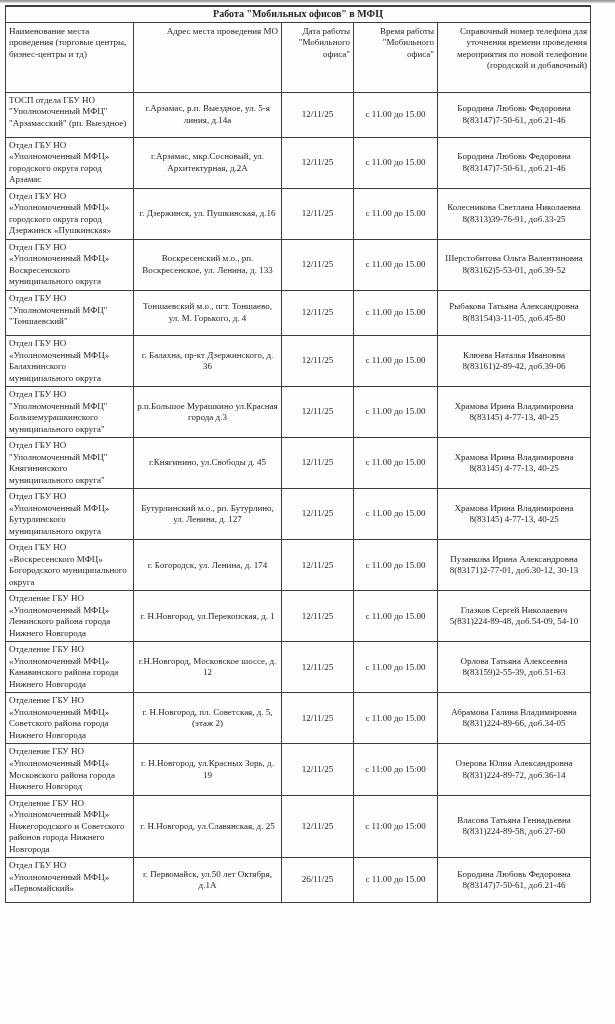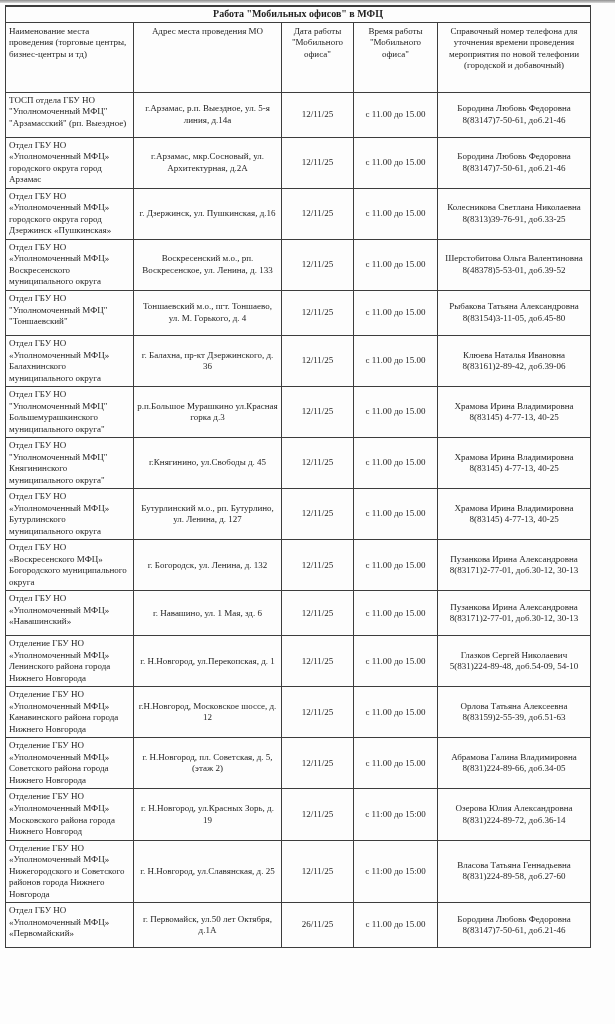--- a/index.html
+++ b/index.html
@@ -39,21 +39,21 @@
   }
   tr.title-row th {
     font-size: 10px;
     font-weight: bold;
     text-align: center;
     padding: 1px 2px;
   }
   tr.header-row th {
     height: 64px;
     vertical-align: top;
-    text-align: center;
+    text-align: right;
     padding-top: 3px;
   }
   tr.header-row th.left {
     text-align: left;
     margin-left: 32px;
   }
   tr.data-row td {
     height: 40px;
     text-align: center;
     vertical-align: middle;
@@ -124,21 +124,21 @@
     </td>
   </tr>
 
   <tr class="data-row">
     <td class="name-cell">Отдел ГБУ НО «Уполномоченный МФЦ» Воскресенского муниципального округа</td>
     <td>Воскресенский м.о., рп. Воскресенское, ул. Ленина, д. 133</td>
     <td>12/11/25</td>
     <td>с 11.00 до 15.00</td>
     <td>
       <span class="contact-line">Шерстобитова Ольга Валентиновна</span>
-      <span class="contact-line">8(48378)5-53-01, доб.39-52</span>
+      <span class="contact-line">8(83162)5-53-01, доб.39-52</span>
     </td>
   </tr>
 
   <tr class="data-row">
     <td class="name-cell">Отдел ГБУ НО "Уполномоченный МФЦ" "Тоншаевский"</td>
     <td>Тоншаевский м.о., пгт. Тоншаево, ул. М. Горького, д. 4</td>
     <td>12/11/25</td>
     <td>с 11.00 до 15.00</td>
     <td>
       <span class="contact-line">Рыбакова Татьяна Александровна</span>
@@ -152,21 +152,21 @@
     <td>12/11/25</td>
     <td>с 11.00 до 15.00</td>
     <td>
       <span class="contact-line">Клюева Наталья Ивановна</span>
       <span class="contact-line">8(83161)2-89-42, доб.39-06</span>
     </td>
   </tr>
 
   <tr class="data-row">
     <td class="name-cell">Отдел ГБУ НО "Уполномоченный МФЦ" Большемурашкинского муниципального округа"</td>
-    <td>р.п.Большое Мурашкино ул.Красная горка д.3</td>
+    <td>р.п.Большое Мурашкино ул.Красная города д.3</td>
     <td>12/11/25</td>
     <td>с 11.00 до 15.00</td>
     <td>
       <span class="contact-line">Храмова Ирина Владимировна</span>
       <span class="contact-line">8(83145) 4-77-13, 40-25</span>
     </td>
   </tr>
 
   <tr class="data-row">
     <td class="name-cell">Отдел ГБУ НО "Уполномоченный МФЦ" Княгининского муниципального округа"</td>
@@ -185,39 +185,29 @@
     <td>12/11/25</td>
     <td>с 11.00 до 15.00</td>
     <td>
       <span class="contact-line">Храмова Ирина Владимировна</span>
       <span class="contact-line">8(83145) 4-77-13, 40-25</span>
     </td>
   </tr>
 
   <tr class="data-row">
     <td class="name-cell">Отдел ГБУ НО «Воскресенского МФЦ» Богородского муниципального округа</td>
-    <td>г. Богородск, ул. Ленина, д. 132</td>
+    <td>г. Богородск, ул. Ленина, д. 174</td>
     <td>12/11/25</td>
     <td>с 11.00 до 15.00</td>
     <td>
       <span class="contact-line">Пузанкова Ирина Александровна</span>
       <span class="contact-line">8(83171)2-77-01, доб.30-12, 30-13</span>
     </td>
   </tr>
 
-  <tr class="data-row">
-    <td class="name-cell">Отдел ГБУ НО «Уполномоченный МФЦ» «Навашинский»</td>
-    <td>г. Навашино, ул. 1 Мая, зд. 6</td>
-    <td>12/11/25</td>
-    <td>с 11.00 до 15.00</td>
-    <td>
-      <span class="contact-line">Пузанкова Ирина Александровна</span>
-      <span class="contact-line">8(83171)2-77-01, доб.30-12, 30-13</span>
-    </td>
-  </tr>
 
   <tr class="data-row">
     <td class="name-cell">Отделение ГБУ НО «Уполномоченный МФЦ» Ленинского района города Нижнего Новгорода</td>
     <td>г. Н.Новгород, ул.Перекопская, д. 1</td>
     <td>12/11/25</td>
     <td>с 11.00 до 15.00</td>
     <td>
       <span class="contact-line">Глазков Сергей Николаевич</span>
       <span class="contact-line">5(831)224-89-48, доб.54-09, 54-10</span>
     </td>

